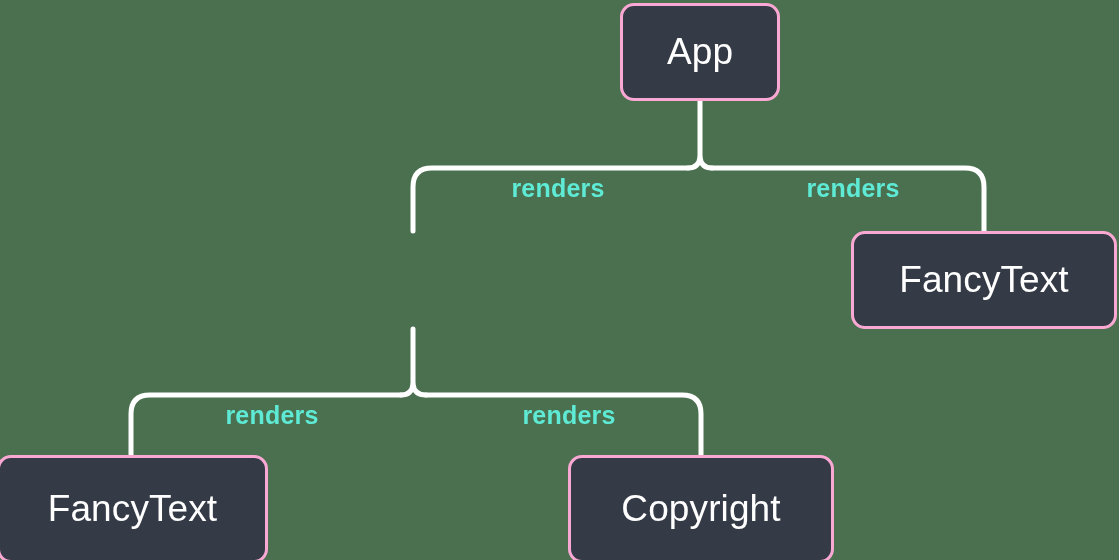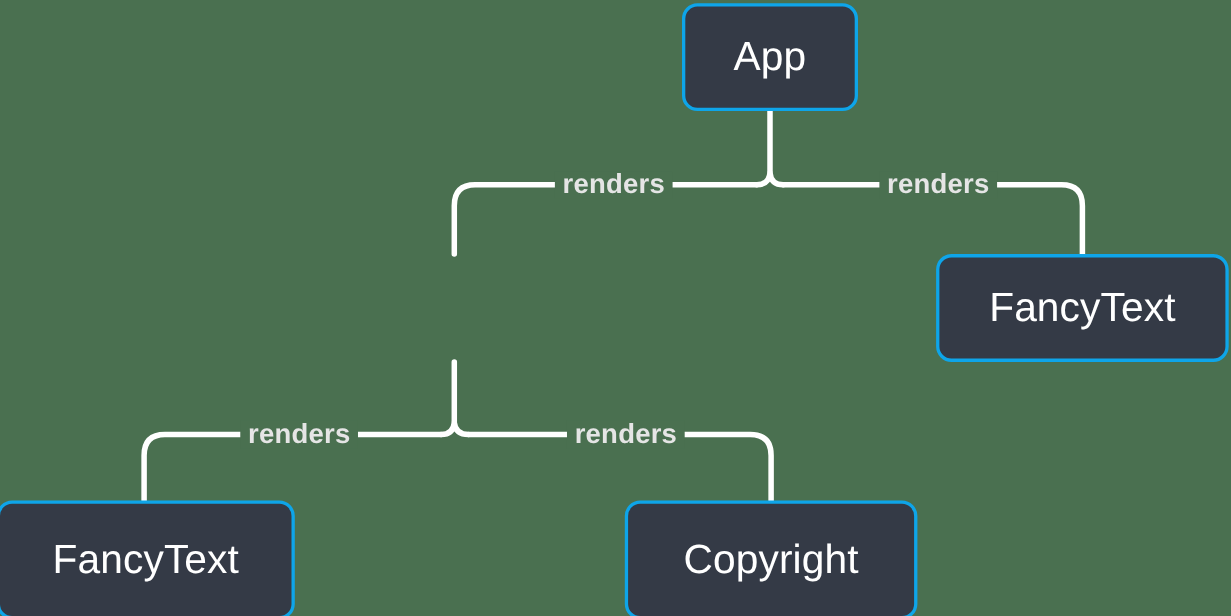--- a/index.html
+++ b/index.html
@@ -23,44 +23,45 @@
     left: 0;
     top: 0;
     width: 1119px;
     height: 560px;
     pointer-events: none;
   }
   .node-box {
     position: absolute;
     box-sizing: border-box;
     background: #343a46;
-    border: 3px solid #0ea5e9;
+    border: 3px solid #f9a8d4;
     border-radius: 14px;
     display: flex;
     align-items: center;
     justify-content: center;
     color: #ffffff;
     font-size: 37px;
     font-weight: 400;
     letter-spacing: 0.1px;
     white-space: nowrap;
     z-index: 2;
   }
   .edge-label {
     position: absolute;
-    color: #e5e5e5;
+    color: #5eead4;
     font-size: 25px;
     font-weight: 700;
     letter-spacing: 0.2px;
     white-space: nowrap;
     transform: translate(-50%, -50%);
     z-index: 3;
     background: #4a7050;
     padding: 0 7px;
     line-height: 1;
+    margin-top: 20px;
   }
 </style>
 </head>
 <body>
 
 <div id="diagram-root">
 
   <svg id="edge-layer" width="1119" height="560" viewBox="0 0 1119 560" fill="none">
     <g stroke="#ffffff" stroke-width="5" fill="none" stroke-linecap="round" stroke-linejoin="round">
 

